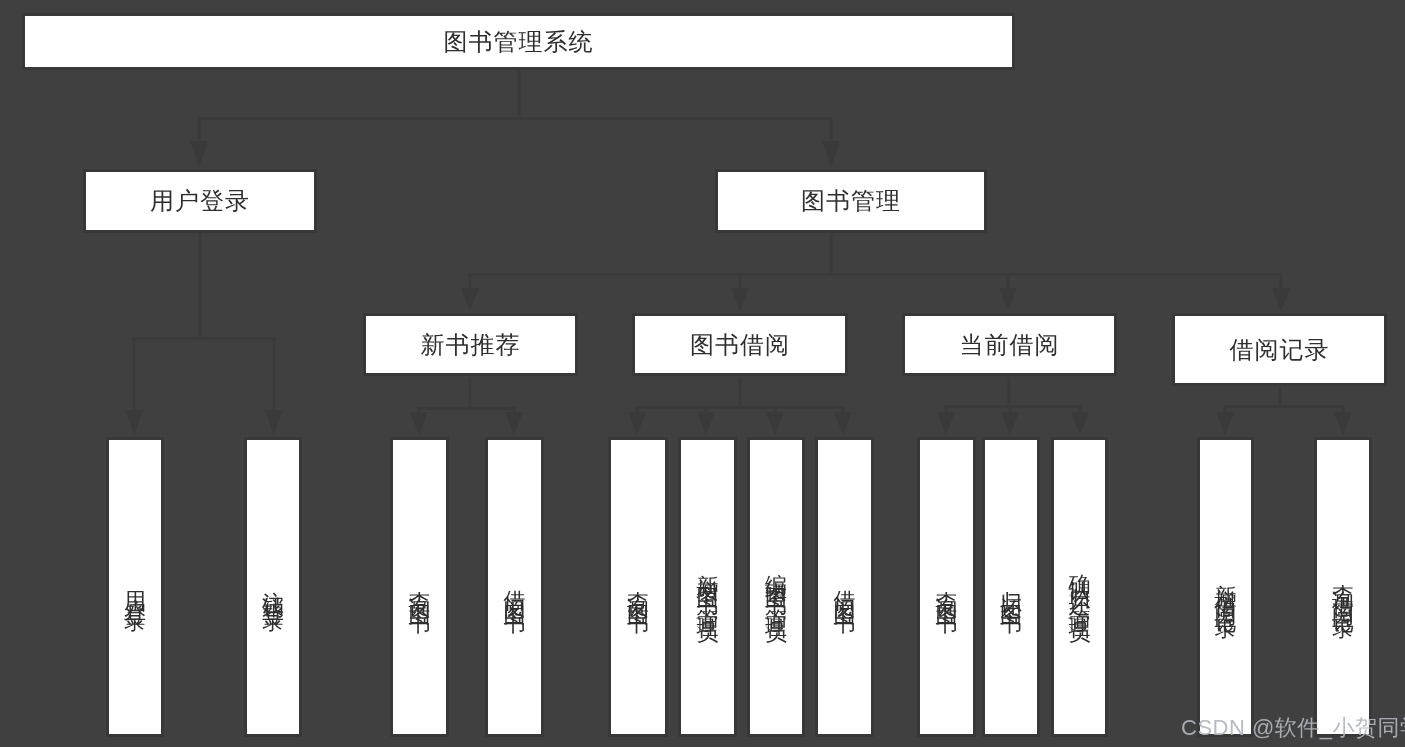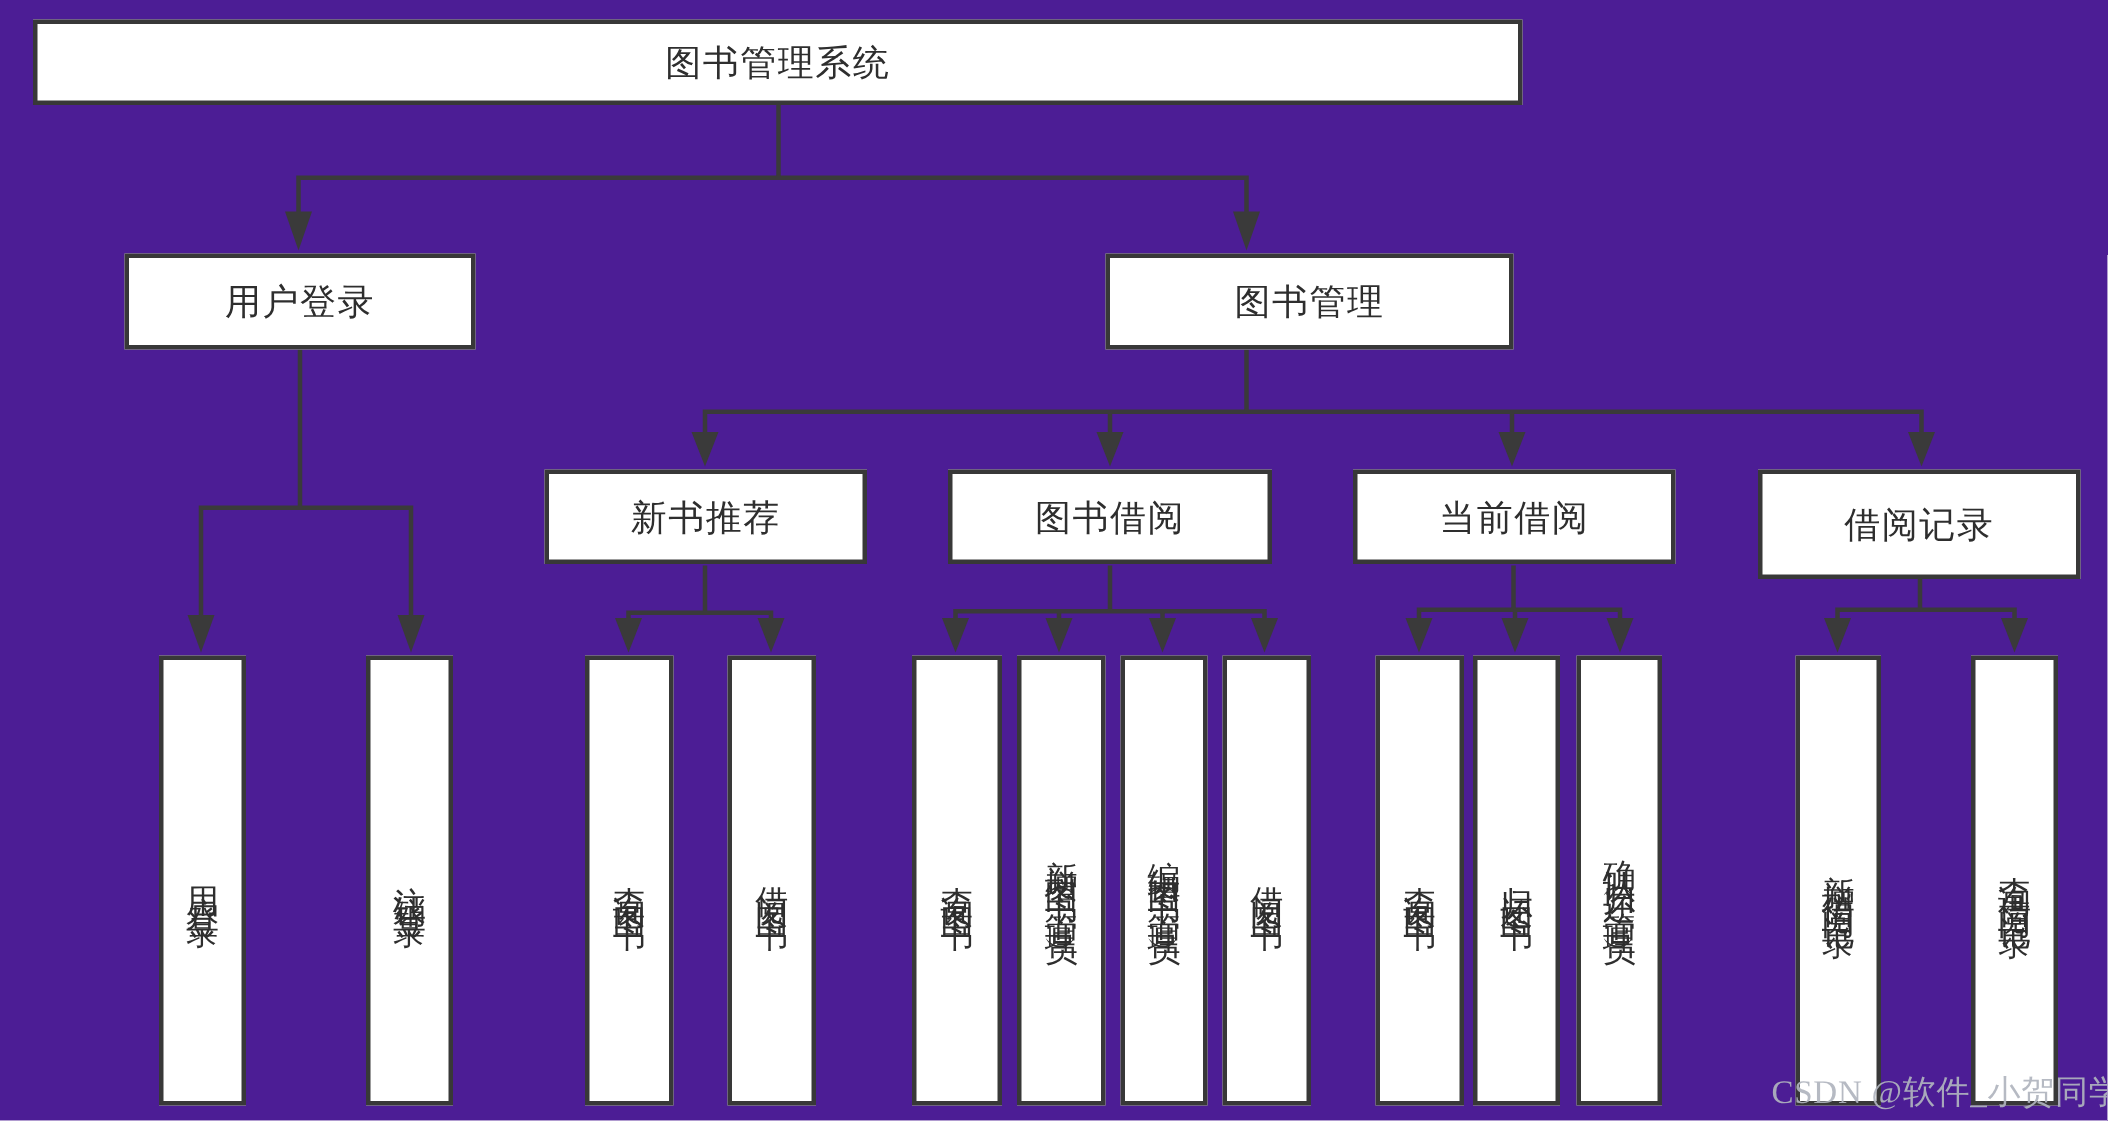--- a/index.html
+++ b/index.html
@@ -1,21 +1,21 @@
 <!DOCTYPE html>
 <html><head>
 <meta charset="utf-8">
 <style>
   html, body { margin: 0; padding: 0; background: #ffffff; }
   #canvas {
     position: relative;
     width: 1405px;
     height: 747px;
-    background: #4c1d95;
-    font-family: Liberation Serif, serif;
+    background: #404040;
+    font-family: Liberation Sans, sans-serif;
     overflow: hidden;
   }
   #connectors {
     position: absolute;
     left: 0; top: 0;
     z-index: 1;
   }
   .node {
     position: absolute;
     box-sizing: border-box;
@@ -41,21 +41,21 @@
   .node.v .vtxt {
     writing-mode: vertical-rl;
     text-orientation: mixed;
     letter-spacing: 7px;
     white-space: nowrap;
   }
   
   #root   { left: 22px;  top: 13px;  width: 993px; height: 57px; }
   
   #l2-0   { left: 83px;  top: 169px; width: 234px; height: 64px; }
-  #l2-1   { left: 737px; top: 169px; width: 272px; height: 64px; }
+  #l2-1   { left: 715px; top: 169px; width: 272px; height: 64px; }
   
   #l3-0   { left: 363px;  top: 313px; width: 215px; height: 63px; }
   #l3-1   { left: 632px;  top: 313px; width: 216px; height: 63px; }
   #l3-2   { left: 902px;  top: 313px; width: 215px; height: 63px; }
   #l3-3   { left: 1172px; top: 313px; width: 215px; height: 73px; }
   
   #user-0 { left: 106px;  width: 58px; }
   #user-1 { left: 244px;  width: 58px; }
   #rec-0  { left: 390px;  width: 59px; }
   #rec-1  { left: 485px;  width: 59px; }

